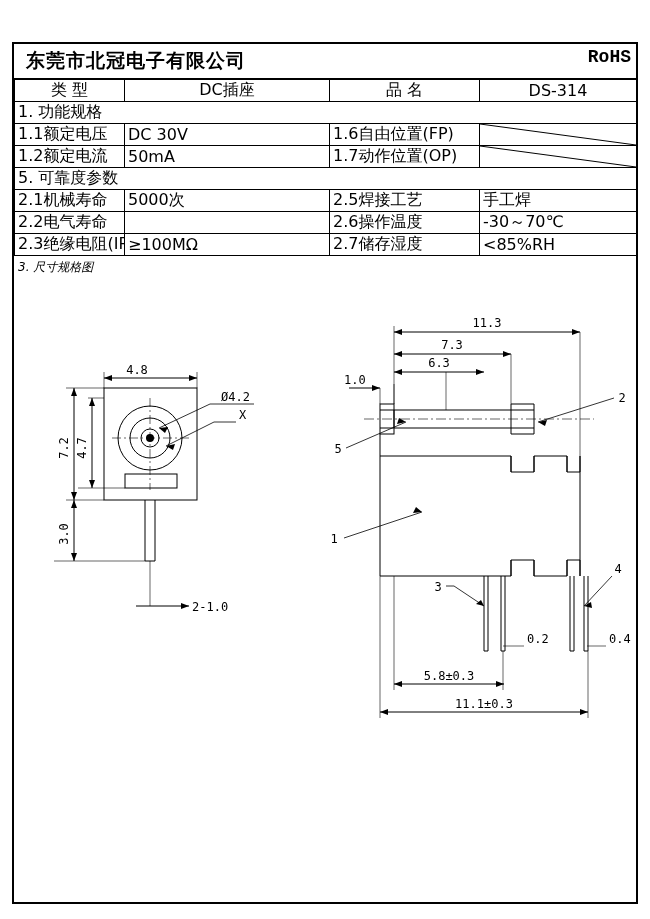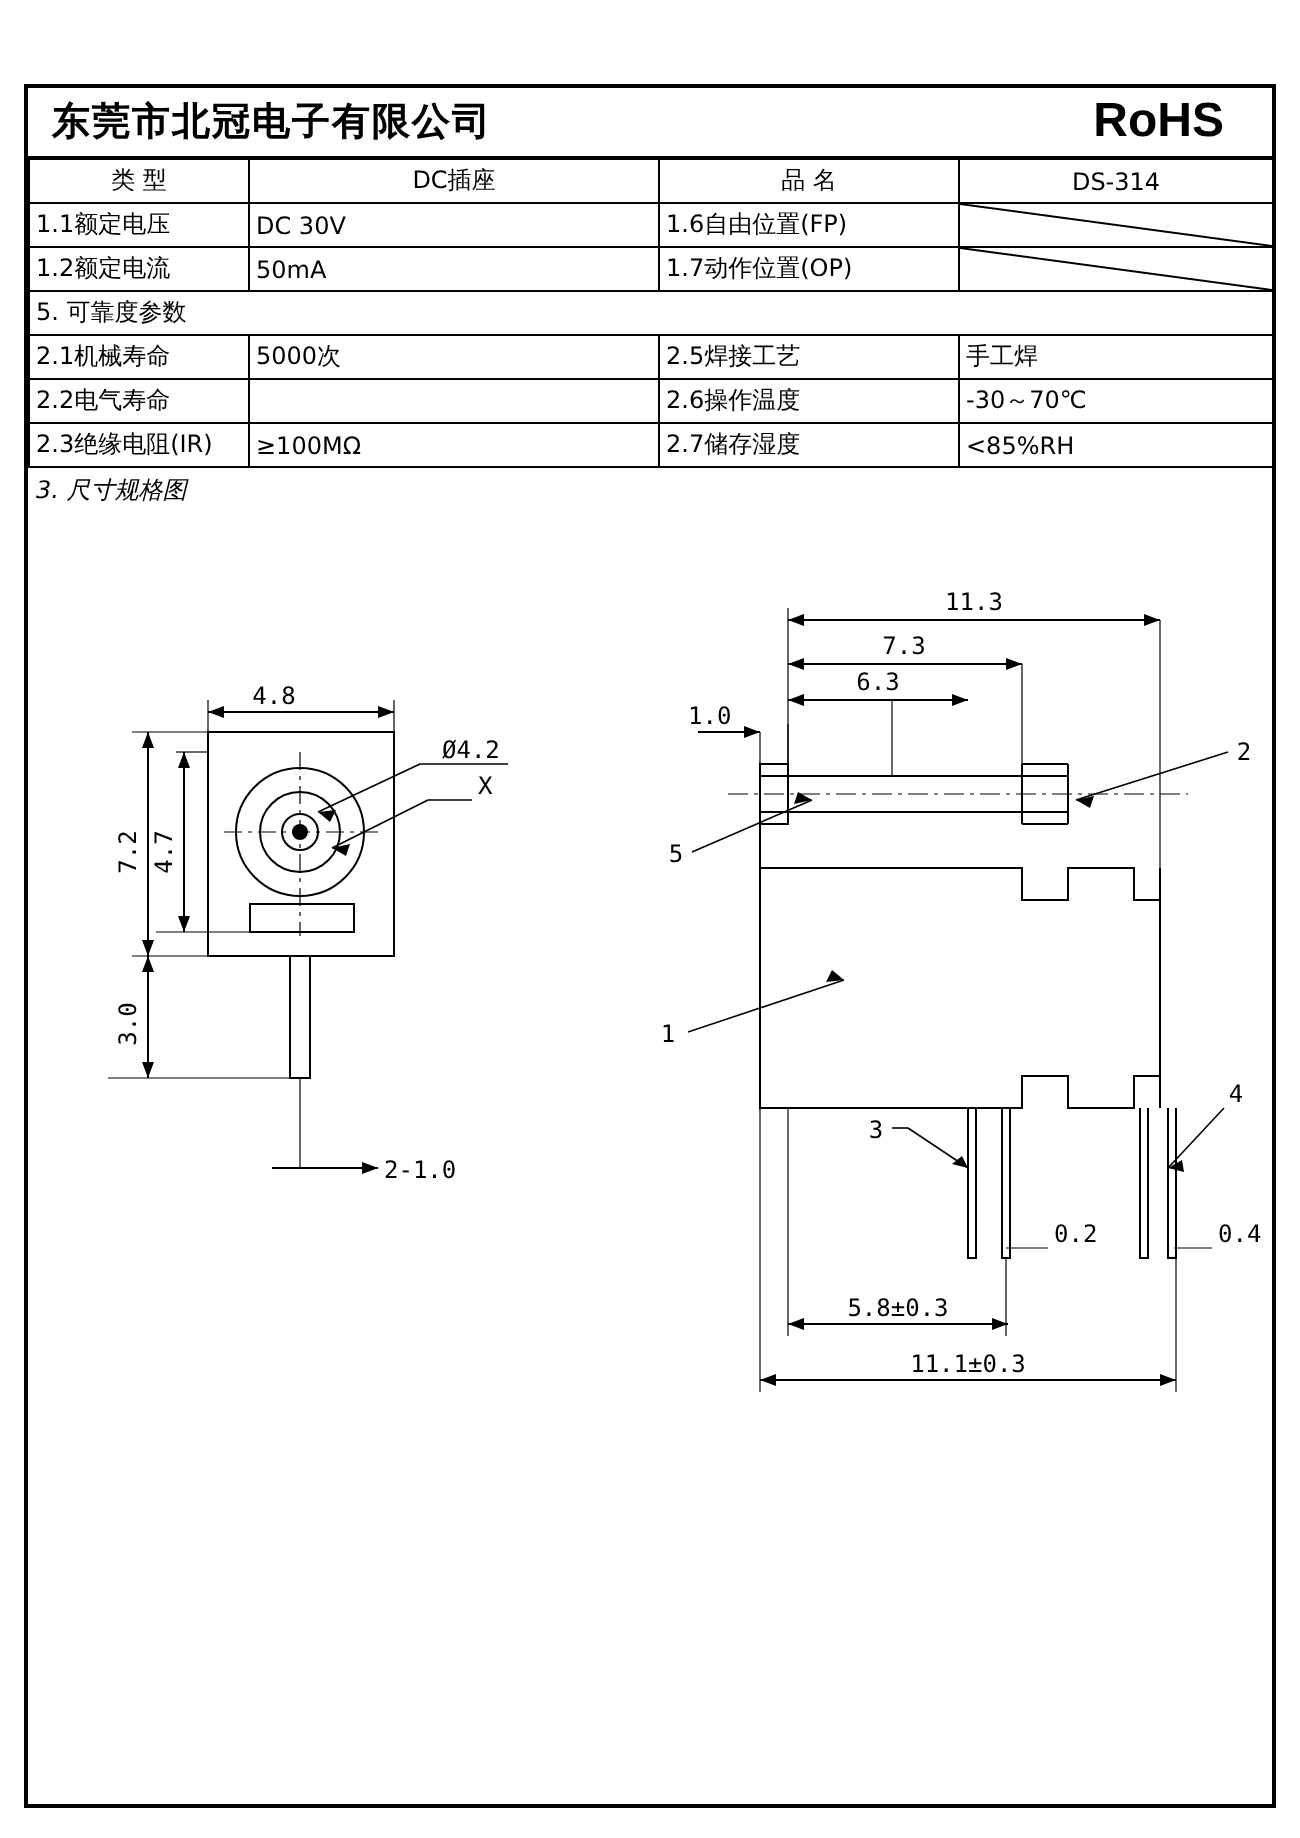--- a/index.html
+++ b/index.html
@@ -35,38 +35,38 @@
     left: 0; right: 0; top: 4px;
     text-align: left;
     font-family: "DejaVu Sans", sans-serif;
     font-size: 19px;
     font-weight: bold;
     letter-spacing: 1px;
     padding-left: 12px;
   }
   .hdr .rohs {
     position: absolute;
-    right: 24px; top: 3px;
-    font-family: Liberation Sans, sans-serif;
-    font-size: 24px;
+    right: 5px; top: 3px;
+    font-family: Liberation Mono, monospace;
+    font-size: 18px;
     font-weight: bold;
   }
   
   table.spec {
     width: 100%;
     border-collapse: collapse;
     table-layout: fixed;
     font-size: 12px;
   }
   table.spec td {
     border: 1px solid #000;
     height: 21px;
     padding: 0 3px;
     font-family: "DejaVu Sans", sans-serif;
-    font-size: 12px;
+    font-size: 16px;
     vertical-align: middle;
     overflow: hidden;
     white-space: nowrap;
   }
   td.lbl { font-weight: normal; margin-top: 17px; }
   td.ctr { text-align: center; }
   td.sec { font-weight: normal; }
   
   td.diag {
     position: relative;
@@ -106,20 +106,23 @@
       <col style="width:205px">
       <col style="width:150px">
       <col style="width:157px">
     </colgroup>
     <tbody>
       <tr>
         <td class="ctr">类 型</td>
         <td class="ctr">DC插座</td>
         <td class="ctr">品  名</td>
         <td class="ctr">DS-314</td>
+      </tr>
+      <tr>
+        <td class="sec" colspan="4">1.  功能规格</td>
       </tr>
 
       <tr>
         <td class="lbl">1.1额定电压</td>
         <td>DC  30V</td>
         <td class="lbl">1.6自由位置(FP)</td>
         <td class="diag">
           <svg class="dg" viewBox="0 0 157 21" preserveAspectRatio="none">
               <line x1="0" y1="0" x2="157" y2="21" stroke="#000" stroke-width="1"></line>
             </svg>

